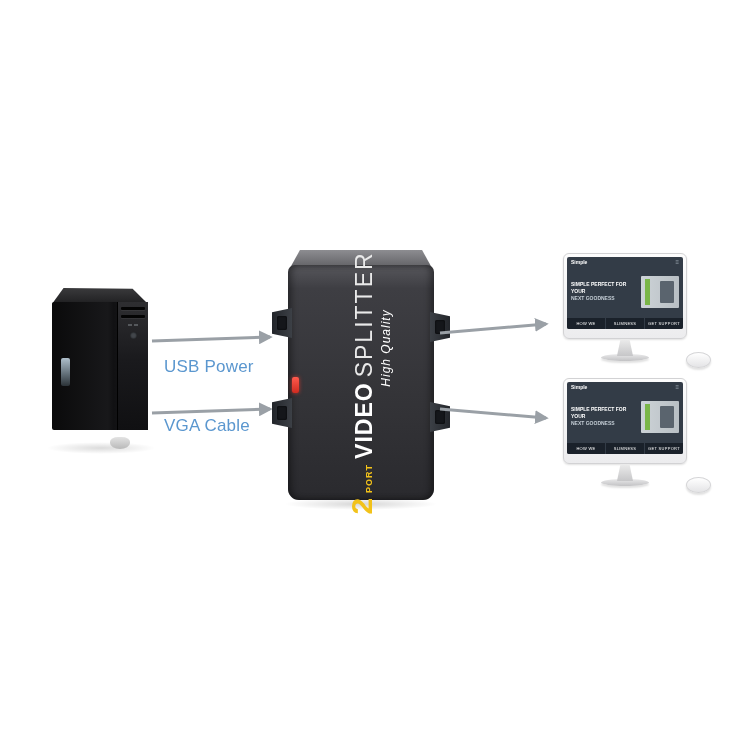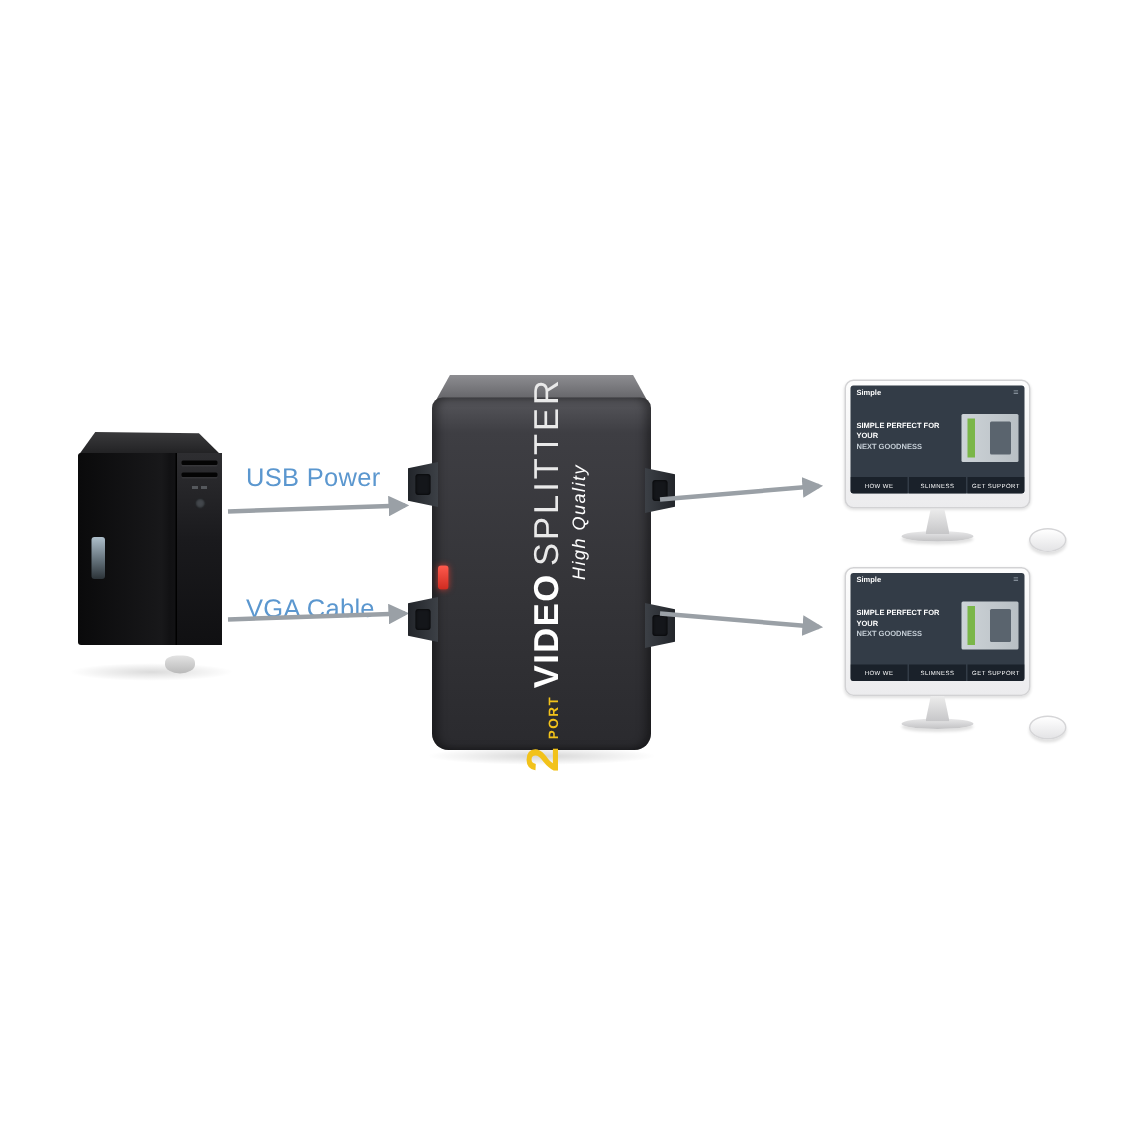--- a/index.html
+++ b/index.html
@@ -83,23 +83,23 @@
     background:#14161a;box-shadow:inset 0 0 2px #000;
   }
   .vga.left{clip-path:polygon(0 14%,100% 0,100% 100%,0 86%);}
   .vga.right{clip-path:polygon(0 0,100% 14%,100% 86%,0 100%);background:linear-gradient(90deg,#3c4046,#22252a);}
   .vga.l1{left:-16px;top:58px;}
   .vga.l2{left:-16px;top:148px;}
   .vga.r1{right:-16px;top:62px;}
   .vga.r2{right:-16px;top:152px;}
 
   
-  .cable-label{color:#5b97cf;font-size:17px;letter-spacing:.2px;}
+  .cable-label{color:#5b97cf;font-size:17px;letter-spacing:.2px;margin-top:48px;}
   .lbl-usb{left:164px;top:309px;}
-  .lbl-vga{left:164px;top:396px;}
+  .lbl-vga{left:164px;top:368px;}
   svg.arrow{overflow:visible;}
 
   
   .monitor{width:124px;}
   .mon-screen{
     background:linear-gradient(180deg,#fdfdfd,#ececee);
     border:1px solid #d2d2d4;border-radius:6px;
     padding:3px 3px 9px 3px;height:72px;box-sizing:content-box;
     box-shadow:0 1px 2px rgba(0,0,0,.12);
   }

